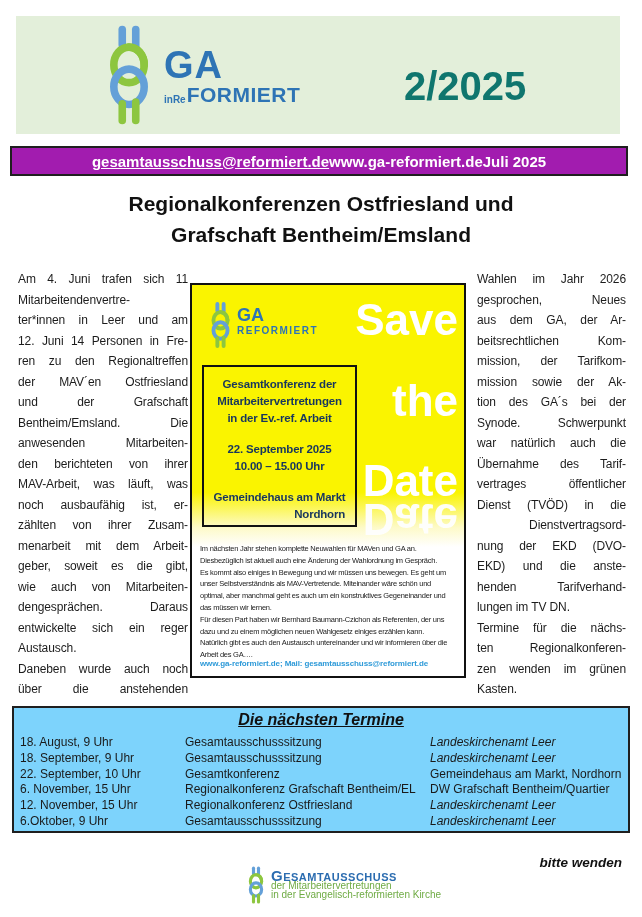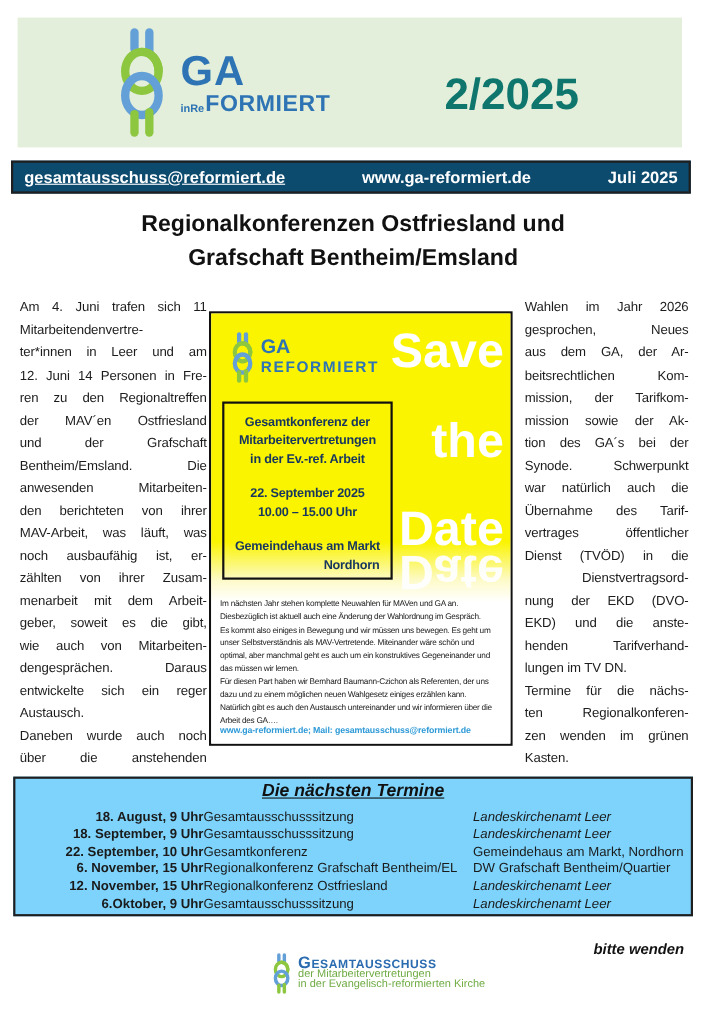--- a/index.html
+++ b/index.html
@@ -16,22 +16,22 @@
   .wordmark { margin-left:8px; padding-top:24px; color:#2E74B5; }
   .wordmark .ga { font-size:38px; font-weight:bold; line-height:34px; letter-spacing:1px; }
   .wordmark .sub { display:flex; align-items:flex-end; margin-top:3px; }
   .inre { display:flex; flex-direction:row; font-size:10px; font-weight:bold; line-height:9px; margin-right:1px; }
   .formiert { font-size:21px; font-weight:bold; letter-spacing:0.5px; line-height:19px; }
   .issue { position:absolute; left:388px; top:48px; font-size:40px; font-weight:bold; color:#0f766e; }
 
   
   .infobar {
     position:absolute; left:10px; top:146px; width:618px; height:30px; box-sizing:border-box;
-    background:#0c4a6e; border:2px solid #1F1F1F; display:flex; align-items:center;
-    justify-content:space-between; padding:0 10px; color:#ffffff; font-weight:bold; font-size:15px;
+    background:#a21caf; border:2px solid #1F1F1F; display:flex; align-items:center;
+    justify-content:center; padding:0 10px; color:#ffffff; font-weight:bold; font-size:15px;
   }
   .infobar .email { color:#ffffff; text-decoration:underline; }
 
   
   .title { position:absolute; left:0; top:188px; width:642px; margin:0; text-align:center;
     font-size:21px; line-height:31px; font-weight:bold; color:#111111; }
 
   
   .col { position:absolute; top:269px; font-size:12px; line-height:20.5px; color:#1c1c1c; letter-spacing:-0.1px; }
   .col.left  { left:18px;  width:170px; }
@@ -41,21 +41,21 @@
 
   
   .flyer-box { position:absolute; left:190px; top:283px; width:276px; height:395px;
     box-sizing:border-box; border:2px solid #111111; background:#ffffff; }
   .flyer-yellow { position:absolute; inset:0;
     background:linear-gradient(180deg,#FAF400 0%, #FAF400 53%, #FDFAC8 62%, #FFFFFF 67%, #FFFFFF 100%); }
   .flyer-logo { position:absolute; left:16px; top:12px; display:flex; }
   .knot-sm { width:25px; height:56px; }
   .flyer-wordmark { margin-left:4px; padding-top:10px; color:#2E74B5; }
   .fga { font-size:18px; font-weight:bold; line-height:16px; }
-  .fref { font-size:14px; font-weight:bold; letter-spacing:1.5px; margin-top:2px; }
+  .fref { font-size:10px; font-weight:bold; letter-spacing:1.5px; margin-top:2px; }
   .std { position:absolute; top:12px; right:6px; text-align:right; color:#ffffff;
     font-weight:bold; font-size:44px; line-height:46px; }
   .std .w1 { margin-top:35px; } .std .w2 { margin-top:34px; }
   .std-refl { transform:scaleY(-1); opacity:0.95; margin-top:-8px; }
   .event-box { position:absolute; left:10px; top:80px; width:155px; height:162px; box-sizing:border-box;
     border:2px solid #111111; color:#17365D; font-weight:bold; font-size:11.5px; letter-spacing:-0.2px;
     line-height:17px; text-align:center; padding-top:9px; }
   .ebsp { height:14px; }
   .ebl.ebr { text-align:right; padding-right:10px; }
   .flyer-details { position:absolute; left:8px; top:258px; width:256px;
@@ -65,21 +65,21 @@
 
   
   .termine { position:absolute; left:12px; top:706px; width:618px; height:127px; box-sizing:border-box;
     background:#7dd3fc; border:2px solid #1F1F1F; }
   .termine-title { text-align:center; font-size:16px; font-weight:bold; font-style:italic;
     margin-top:3px; color:#111111; }
   .termine-title span { text-decoration:underline; }
   .trows { margin-top:6px; }
   .trow { display:grid; grid-template-columns:165px 245px 1fr; padding:0 6px;
     font-size:12px; line-height:15.8px; color:#1a1a1a; }
-  .tc1 { font-weight:bold;text-align:right; }
+  .tc1 { font-weight:normal; }
   .tc3.it { font-style:italic; }
 
   
   .footer-logo { position:absolute; left:246px; top:862px; display:flex; }
   .knot-ft { width:20px; height:46px; }
   .ft-text { margin-left:5px; padding-top:7px; }
   .ft-org { font-size:15px; font-weight:bold; color:#2B6CB0; font-variant:small-caps;
     letter-spacing:0.5px; line-height:13px; }
   .ft-sub { font-size:10px; color:#6FAB44; line-height:8.5px; }
   .bitte { position:absolute; right:20px; top:855px; font-size:13.5px; font-weight:bold;

